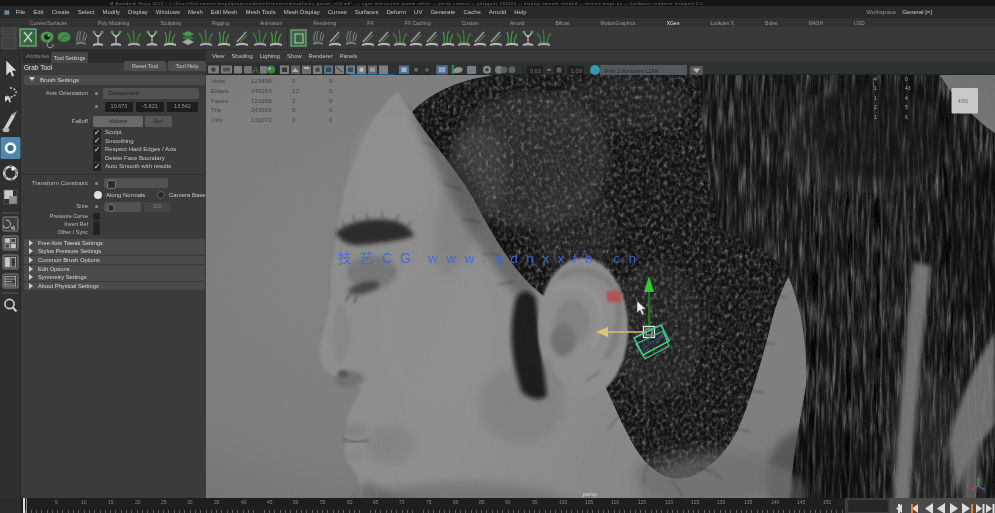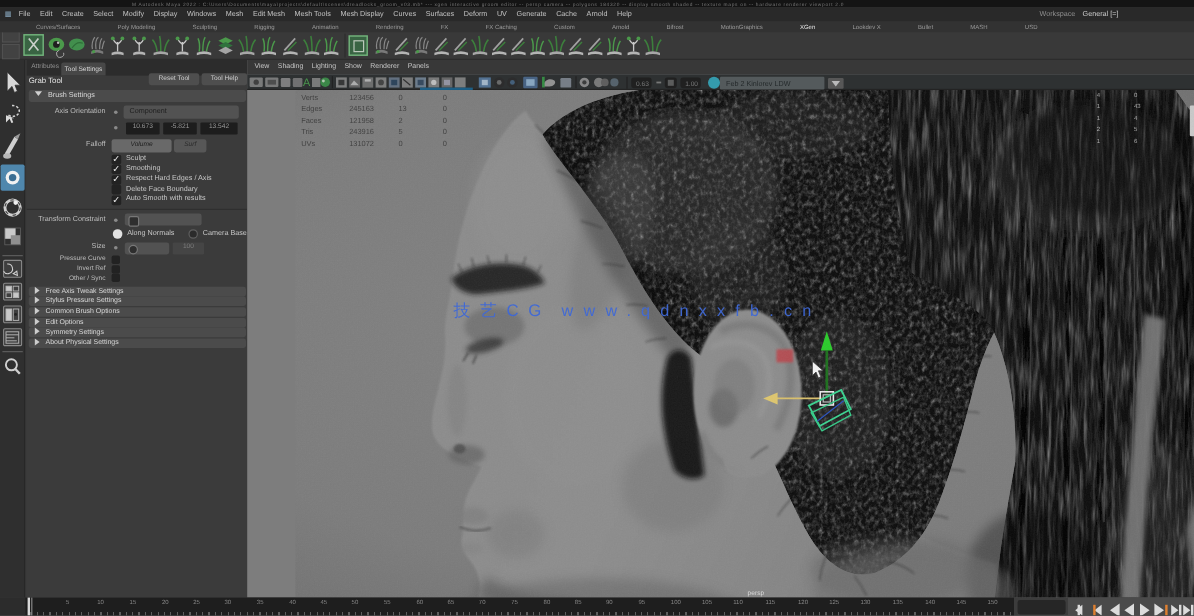--- a/index.html
+++ b/index.html
@@ -39,21 +39,21 @@
          font-size:5.5px;text-align:center;}
   .pcheck{position:absolute;width:8px;height:8px;background:#222;border-radius:1.5px;
           color:#e8e8e8;font-size:8px;line-height:8px;text-align:center;}
   .pdot{position:absolute;width:3px;height:3px;border-radius:50%;background:#8a8a8a;}
   #vp{left:206px;top:50px;width:789px;height:448px;background:#7d7d7d;}
   #vpmenu{position:absolute;left:0;top:0;width:789px;height:12px;background:#383838;
     color:#c5c5c5;font-size:5.8px;line-height:13px;white-space:nowrap;}
   #vpmenu span{margin-right:7px;}
   #vpicons{position:absolute;left:0;top:12px;width:789px;height:13px;background:#2e3132;
     border-bottom:1px solid #232323;box-sizing:border-box;}
-  #scene{position:absolute;left:0;top:25px;width:739px;height:423px;padding-left:40px;}
+  #scene{position:absolute;left:0;top:25px;width:739px;height:423px;}
   #timeline{left:0;top:498px;width:995px;height:15px;background:#3c3c3c;}
   #tslider{position:absolute;left:21px;top:0px;width:824px;height:15px;background-color:#1e1e1e;
     background-image:repeating-linear-gradient(90deg,transparent 0 4.3px,#5e5e5e 4.3px 5.3px);
     background-size:824px 3px;background-position:0 12px;background-repeat:no-repeat;}
   .tnum{position:absolute;top:1px;font-size:5px;color:#868686;}
   #tfield{position:absolute;left:848px;top:2px;width:40px;height:12px;background:#262626;border-radius:2px;}
   #tctrl{position:absolute;left:890px;top:0;width:105px;height:15px;background:#4a4a4a;}
   #titlebar,#menubar,#tabsrow,#panel,#toolbox,#vpmenu,#timeline{filter:blur(0.4px);}
   #shelf svg{opacity:0.82;filter:blur(0.3px);}
   #scene svg{filter:blur(0.35px);}

